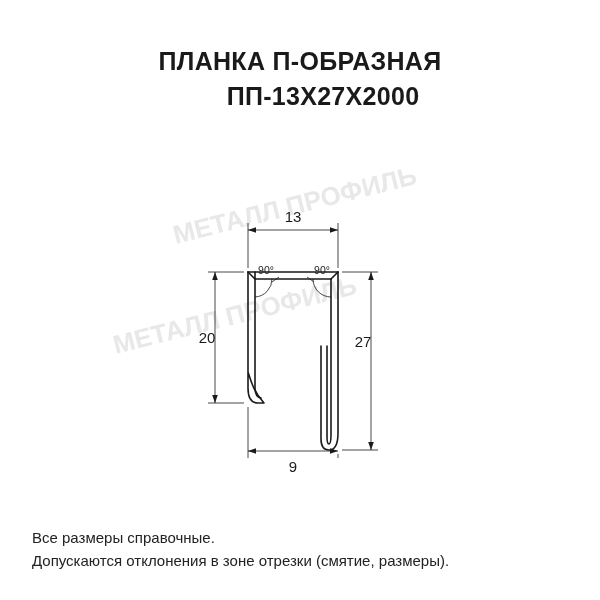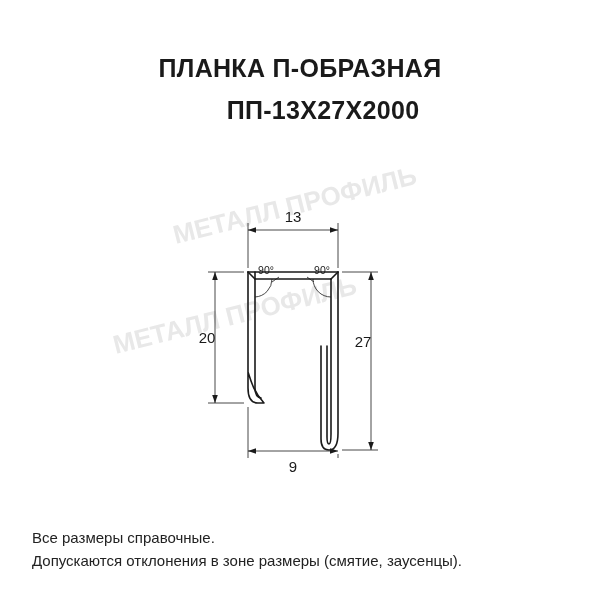--- a/index.html
+++ b/index.html
@@ -26,21 +26,21 @@
     top: 42px;
     left: 0;
     width: 600px;
     text-align: center;
   }
   .title-main {
     font-size: 25px;
     font-weight: bold;
     letter-spacing: 0.3px;
     line-height: 1.25;
-    margin: 11px;
+    margin: 4px;
   }
   .title-sub {
     font-size: 25px;
     font-weight: bold;
     letter-spacing: 0.3px;
     line-height: 1.25;
     margin: 4px 0 0 0;
     padding-left: 46px;
   }
   .title-desc {
@@ -170,16 +170,16 @@
         <path d="M 313 129 A 18 18 0 0 0 331 147"></path>
         <line x1="314" y1="132" x2="307" y2="127"></line>
       </g>
       <text x="322" y="124" text-anchor="middle" font-family="Liberation Sans, sans-serif" font-size="10.5" fill="#1a1a1a">90°</text>
 
     </svg>
   </div>
 
   <div class="footer">
     <div>Все размеры справочные.</div>
-    <div>Допускаются отклонения в зоне размеры (смятие, заусенцы).</div>
+    <div>Допускаются отклонения в зоне отрезки (смятие, размеры).</div>
   </div>
 
 </div>
 
 </body></html>

